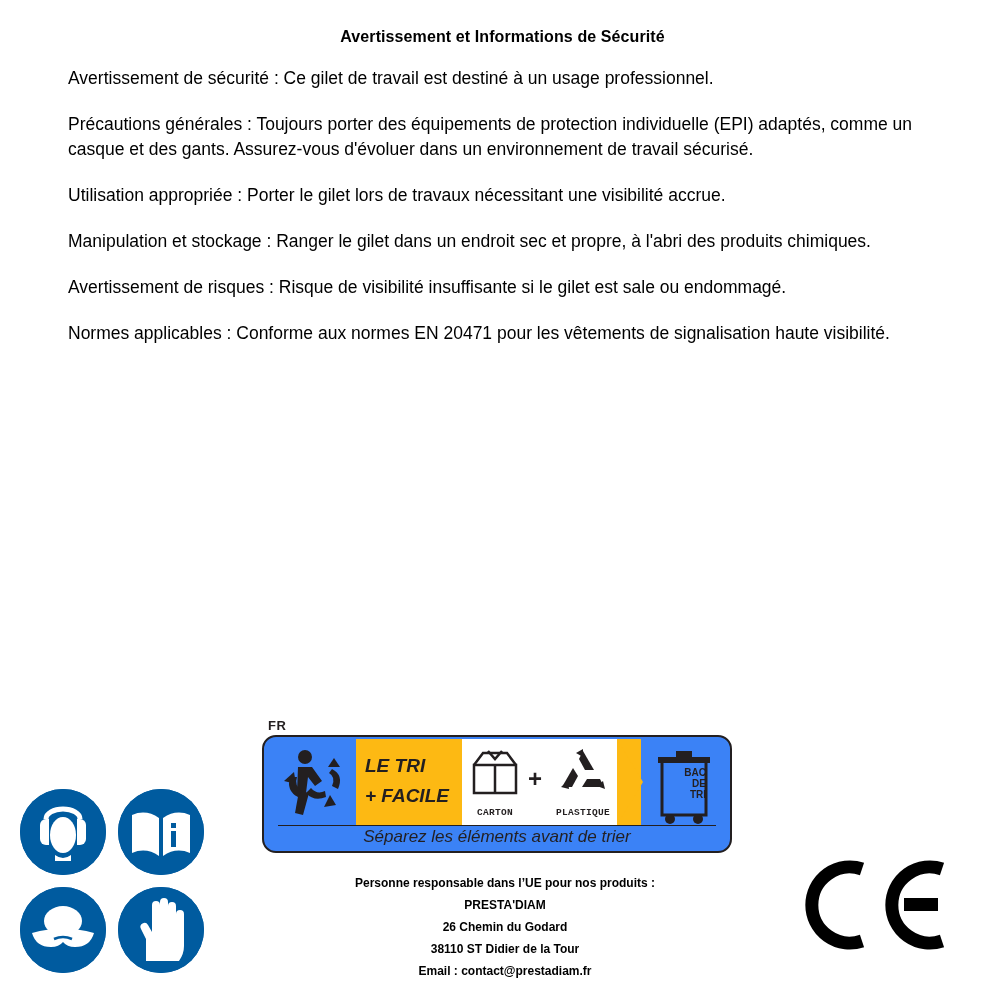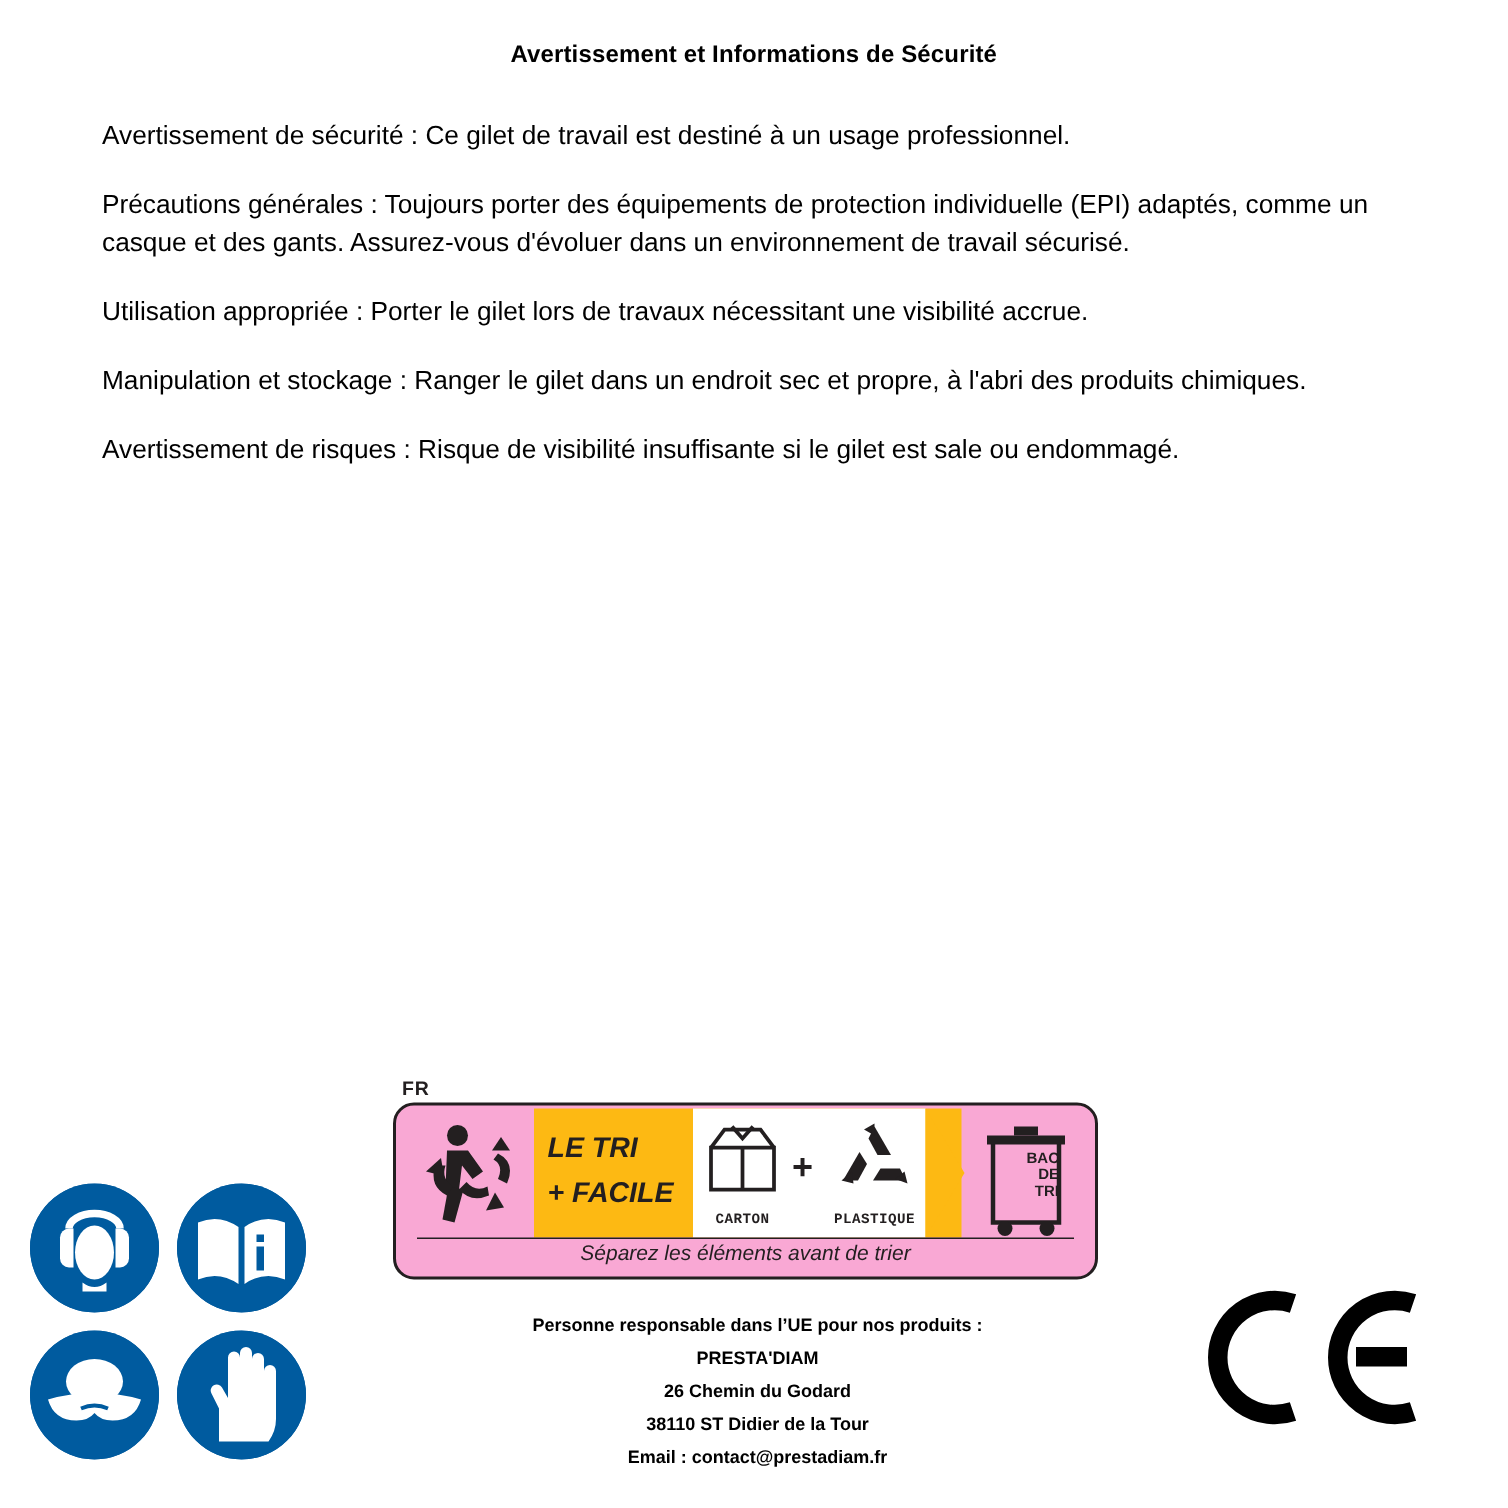--- a/index.html
+++ b/index.html
@@ -30,21 +30,21 @@
     width: 1005px;
     text-align: center;
     font-size: 16px;
     font-weight: bold;
     letter-spacing: 0.1px;
   }
 
   
   .body-block {
     position: absolute;
-    top: 78px;
+    top: 66px;
     left: 68px;
     width: 900px;
   }
   .para {
     font-size: 17.5px;
     line-height: 25px;
     margin: 0 0 21px 0;
     text-align: left;
   }
 
@@ -89,21 +89,21 @@
   }
   .tri-box {
     position: absolute;
     left: 0;
     top: 17px;
     width: 470px;
     height: 118px;
     border: 2.5px solid #231f20;
     border-radius: 14px;
     box-sizing: border-box;
-    background: #f9a8d4;
+    background: #3b82f6;
     overflow: hidden;
   }
   .tri-yellow {
     position: absolute;
     left: 92px;
     top: 2px;
     width: 285px;
     height: 86px;
     background: #fdb913;
   }
@@ -192,21 +192,21 @@
     font-weight: bold;
     line-height: 11px;
     color: #231f20;
   }
   .tri-bottom {
     position: absolute;
     left: 0;
     top: 90px;
     width: 466px;
     text-align: center;
-    font-size: 14px;
+    font-size: 17px;
     font-style: italic;
     color: #231f20;
   }
   .tri-sep {
     position: absolute;
     left: 14px;
     top: 88px;
     width: 438px;
     border-top: 1.5px solid #231f20;
   }
@@ -238,20 +238,21 @@
 <div class="page">
 
   <div class="doc-title">Avertissement et Informations de Sécurité</div>
 
   <div class="body-block">
     <p class="para">Avertissement de sécurité : Ce gilet de travail est destiné à un usage professionnel.</p>
     <p class="para">Précautions générales : Toujours porter des équipements de protection individuelle (EPI) adaptés, comme un casque et des gants. Assurez-vous d'évoluer dans un environnement de travail sécurisé.</p>
     <p class="para">Utilisation appropriée : Porter le gilet lors de travaux nécessitant une visibilité accrue.</p>
     <p class="para">Manipulation et stockage : Ranger le gilet dans un endroit sec et propre, à l'abri des produits chimiques.</p>
     <p class="para">Avertissement de risques : Risque de visibilité insuffisante si le gilet est sale ou endommagé.</p>
+    <p class="para">Normes applicables : Conforme aux normes EN 20471 pour les vêtements de signalisation haute visibilité.</p>
   </div>
 
   <div class="picto-grid">
 
     <div class="picto p0">
       <svg viewBox="0 0 86 86" xmlns="http://www.w3.org/2000/svg">
         <circle cx="43" cy="43" r="43" fill="#005b9f"></circle>
         <path d="M20 36 a6 6 0 0 1 6-6 h3 v26 h-3 a6 6 0 0 1 -6-6 z" fill="#ffffff"></path>
         <path d="M66 36 a6 6 0 0 0 -6-6 h-3 v26 h3 a6 6 0 0 0 6-6 z" fill="#ffffff"></path>
         <path d="M26 30 a17 10 0 0 1 34 0" fill="none" stroke="#ffffff" stroke-width="5"></path>

